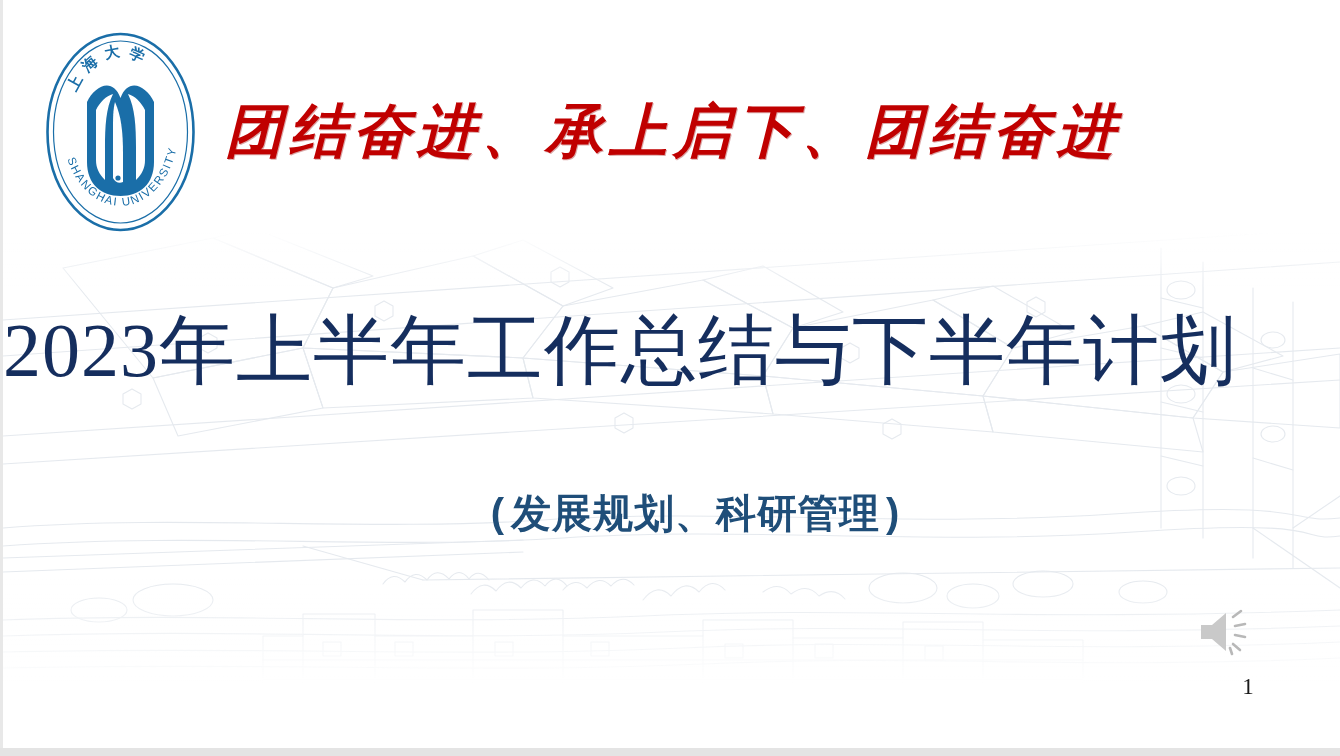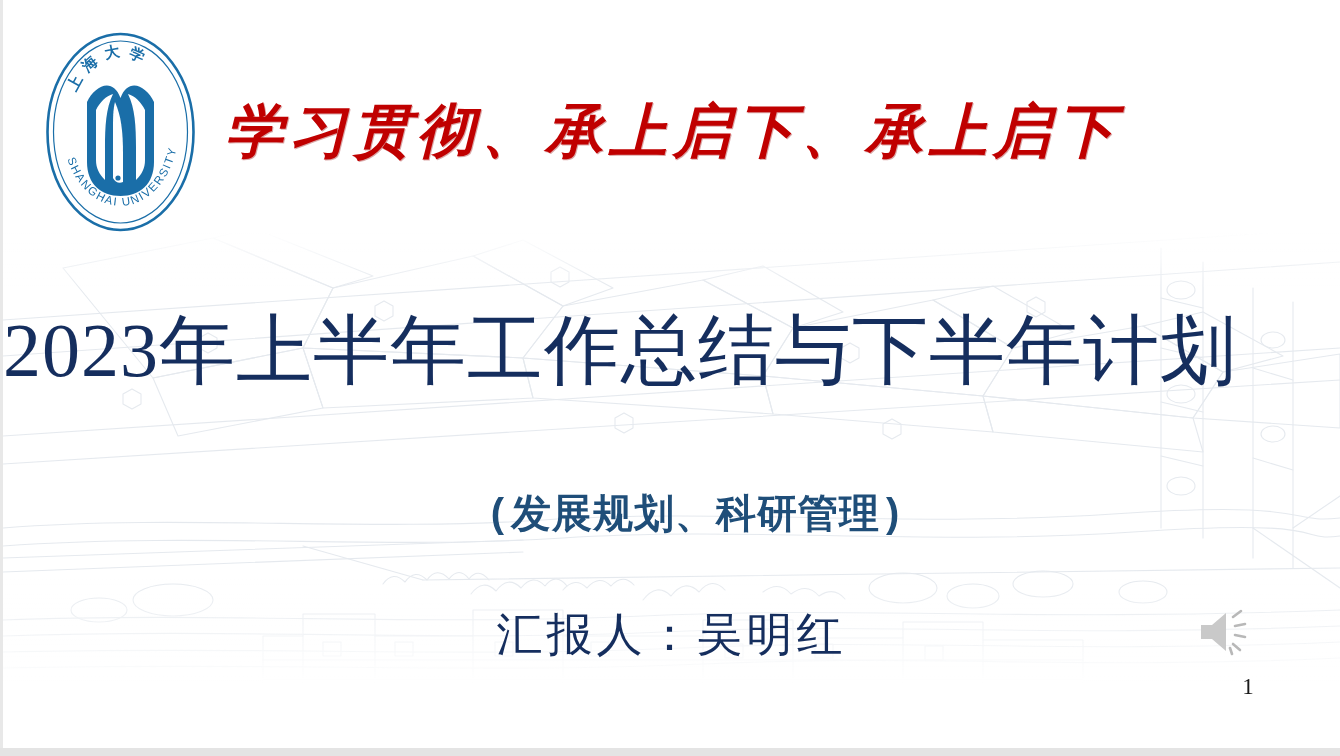--- a/index.html
+++ b/index.html
@@ -305,27 +305,26 @@
         <text font-family="Liberation Serif, serif" font-size="15" fill="#1a6ea8" font-weight="bold" letter-spacing="2">
           <textPath href="#arcTop" startOffset="16%">上 海 大 学</textPath>
         </text>
 
         <text font-family="Liberation Sans, sans-serif" font-size="11.5" fill="#1a6ea8" letter-spacing="1.6">
           <textPath href="#arcBottom" startOffset="11%">SHANGHAI UNIVERSITY</textPath>
         </text>
       </svg>
     </div>
 
-    <div class="slogan">学习贯彻、承上启下、承上启下</div>
+    <div class="slogan">团结奋进、承上启下、团结奋进</div>
 
     <div class="main-title">2023年上半年工作总结与下半年计划</div>
 
     <div class="subtitle">(发展规划、科研管理)</div>
 
-    <div class="presenter">汇报人：吴明红</div>
 
     <div class="audio-icon">
       <svg viewBox="0 0 60 56" aria-hidden="true">
         <path d="M6 21 L17 21 L31 9 L31 47 L17 35 L6 35 Z" fill="#c9c9c9"></path>
         <g stroke="#b8b8b8" stroke-width="2.6" fill="none" stroke-linecap="round">
           <path d="M38 13 L46 7"></path>
           <path d="M40 22 L50 20"></path>
           <path d="M40 31 L50 33"></path>
           <path d="M38 40 L45 46"></path>
           <path d="M35 44 L37 50"></path>

